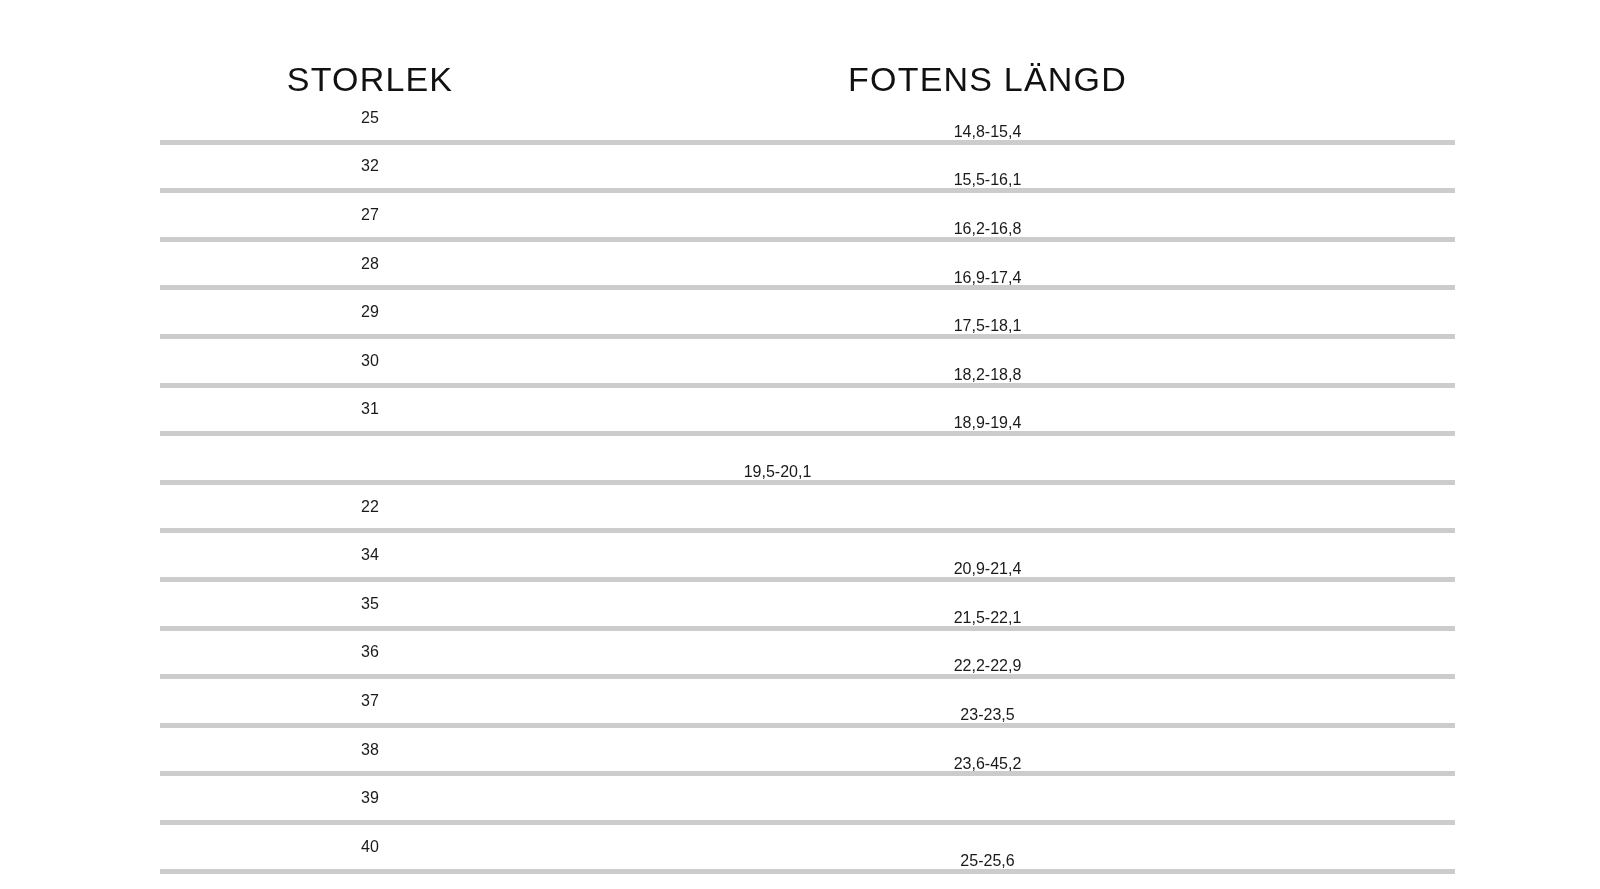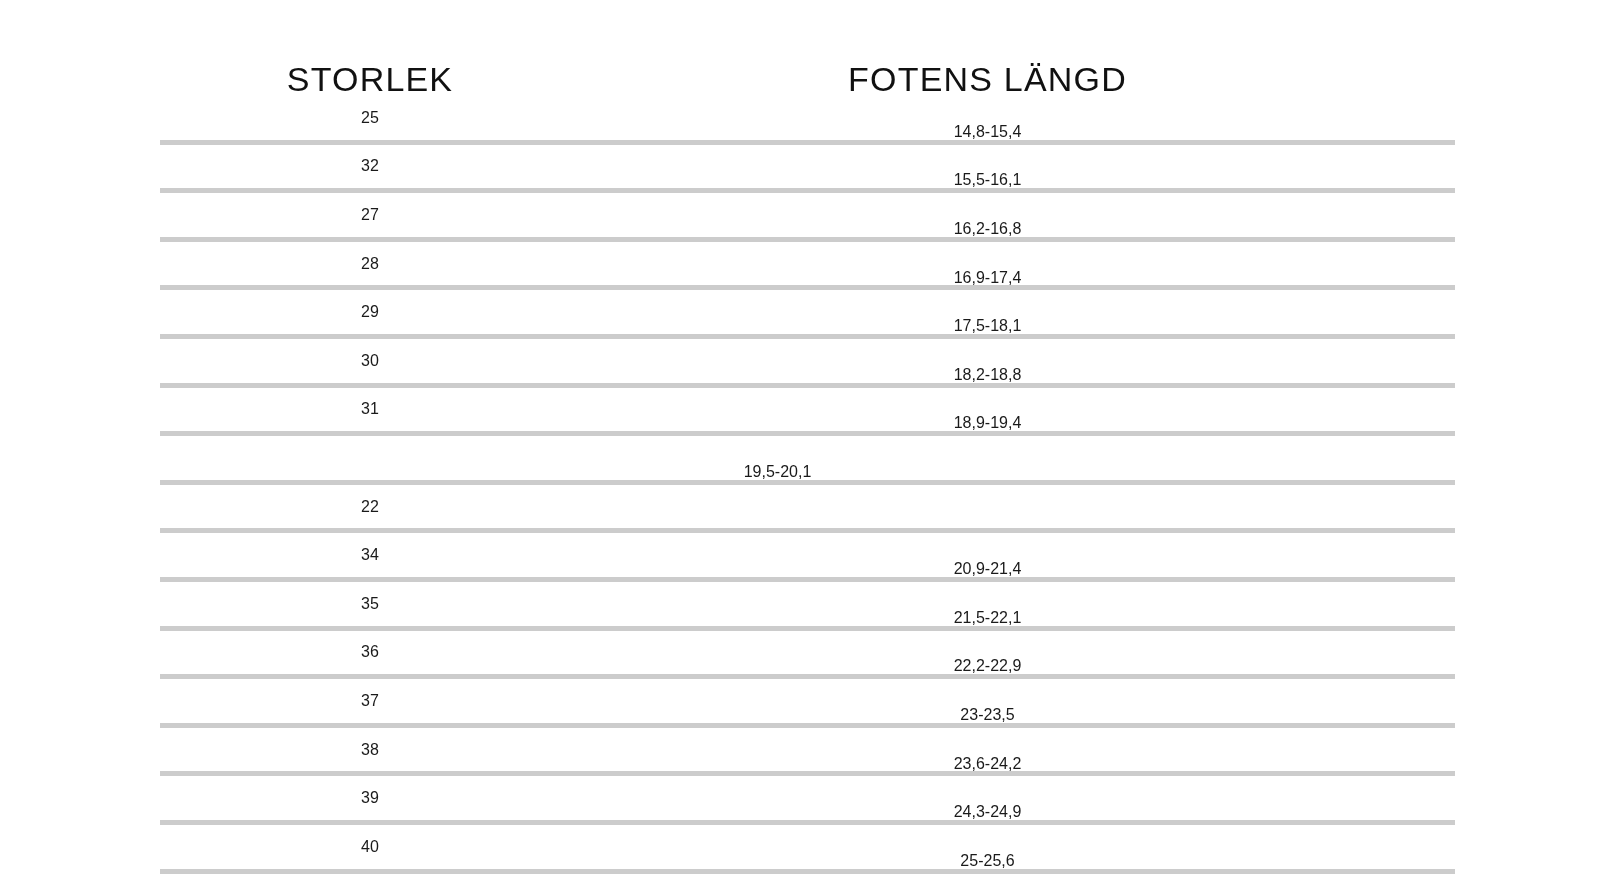--- a/index.html
+++ b/index.html
@@ -146,25 +146,24 @@
         <div class="chart-row">
           <div class="cell col-size">36</div>
           <div class="cell col-length">22,2-22,9</div>
         </div>
         <div class="chart-row">
           <div class="cell col-size">37</div>
           <div class="cell col-length">23-23,5</div>
         </div>
         <div class="chart-row">
           <div class="cell col-size">38</div>
-          <div class="cell col-length">23,6-24,2</div>
+          <div class="cell col-length">23,6-45,2</div>
         </div>
         <div class="chart-row">
           <div class="cell col-size">39</div>
-          <div class="cell col-length">24,3-24,9</div>
         </div>
         <div class="chart-row">
           <div class="cell col-size">40</div>
           <div class="cell col-length">25-25,6</div>
         </div>
       </div>
 
   </div>
 </div>
 

